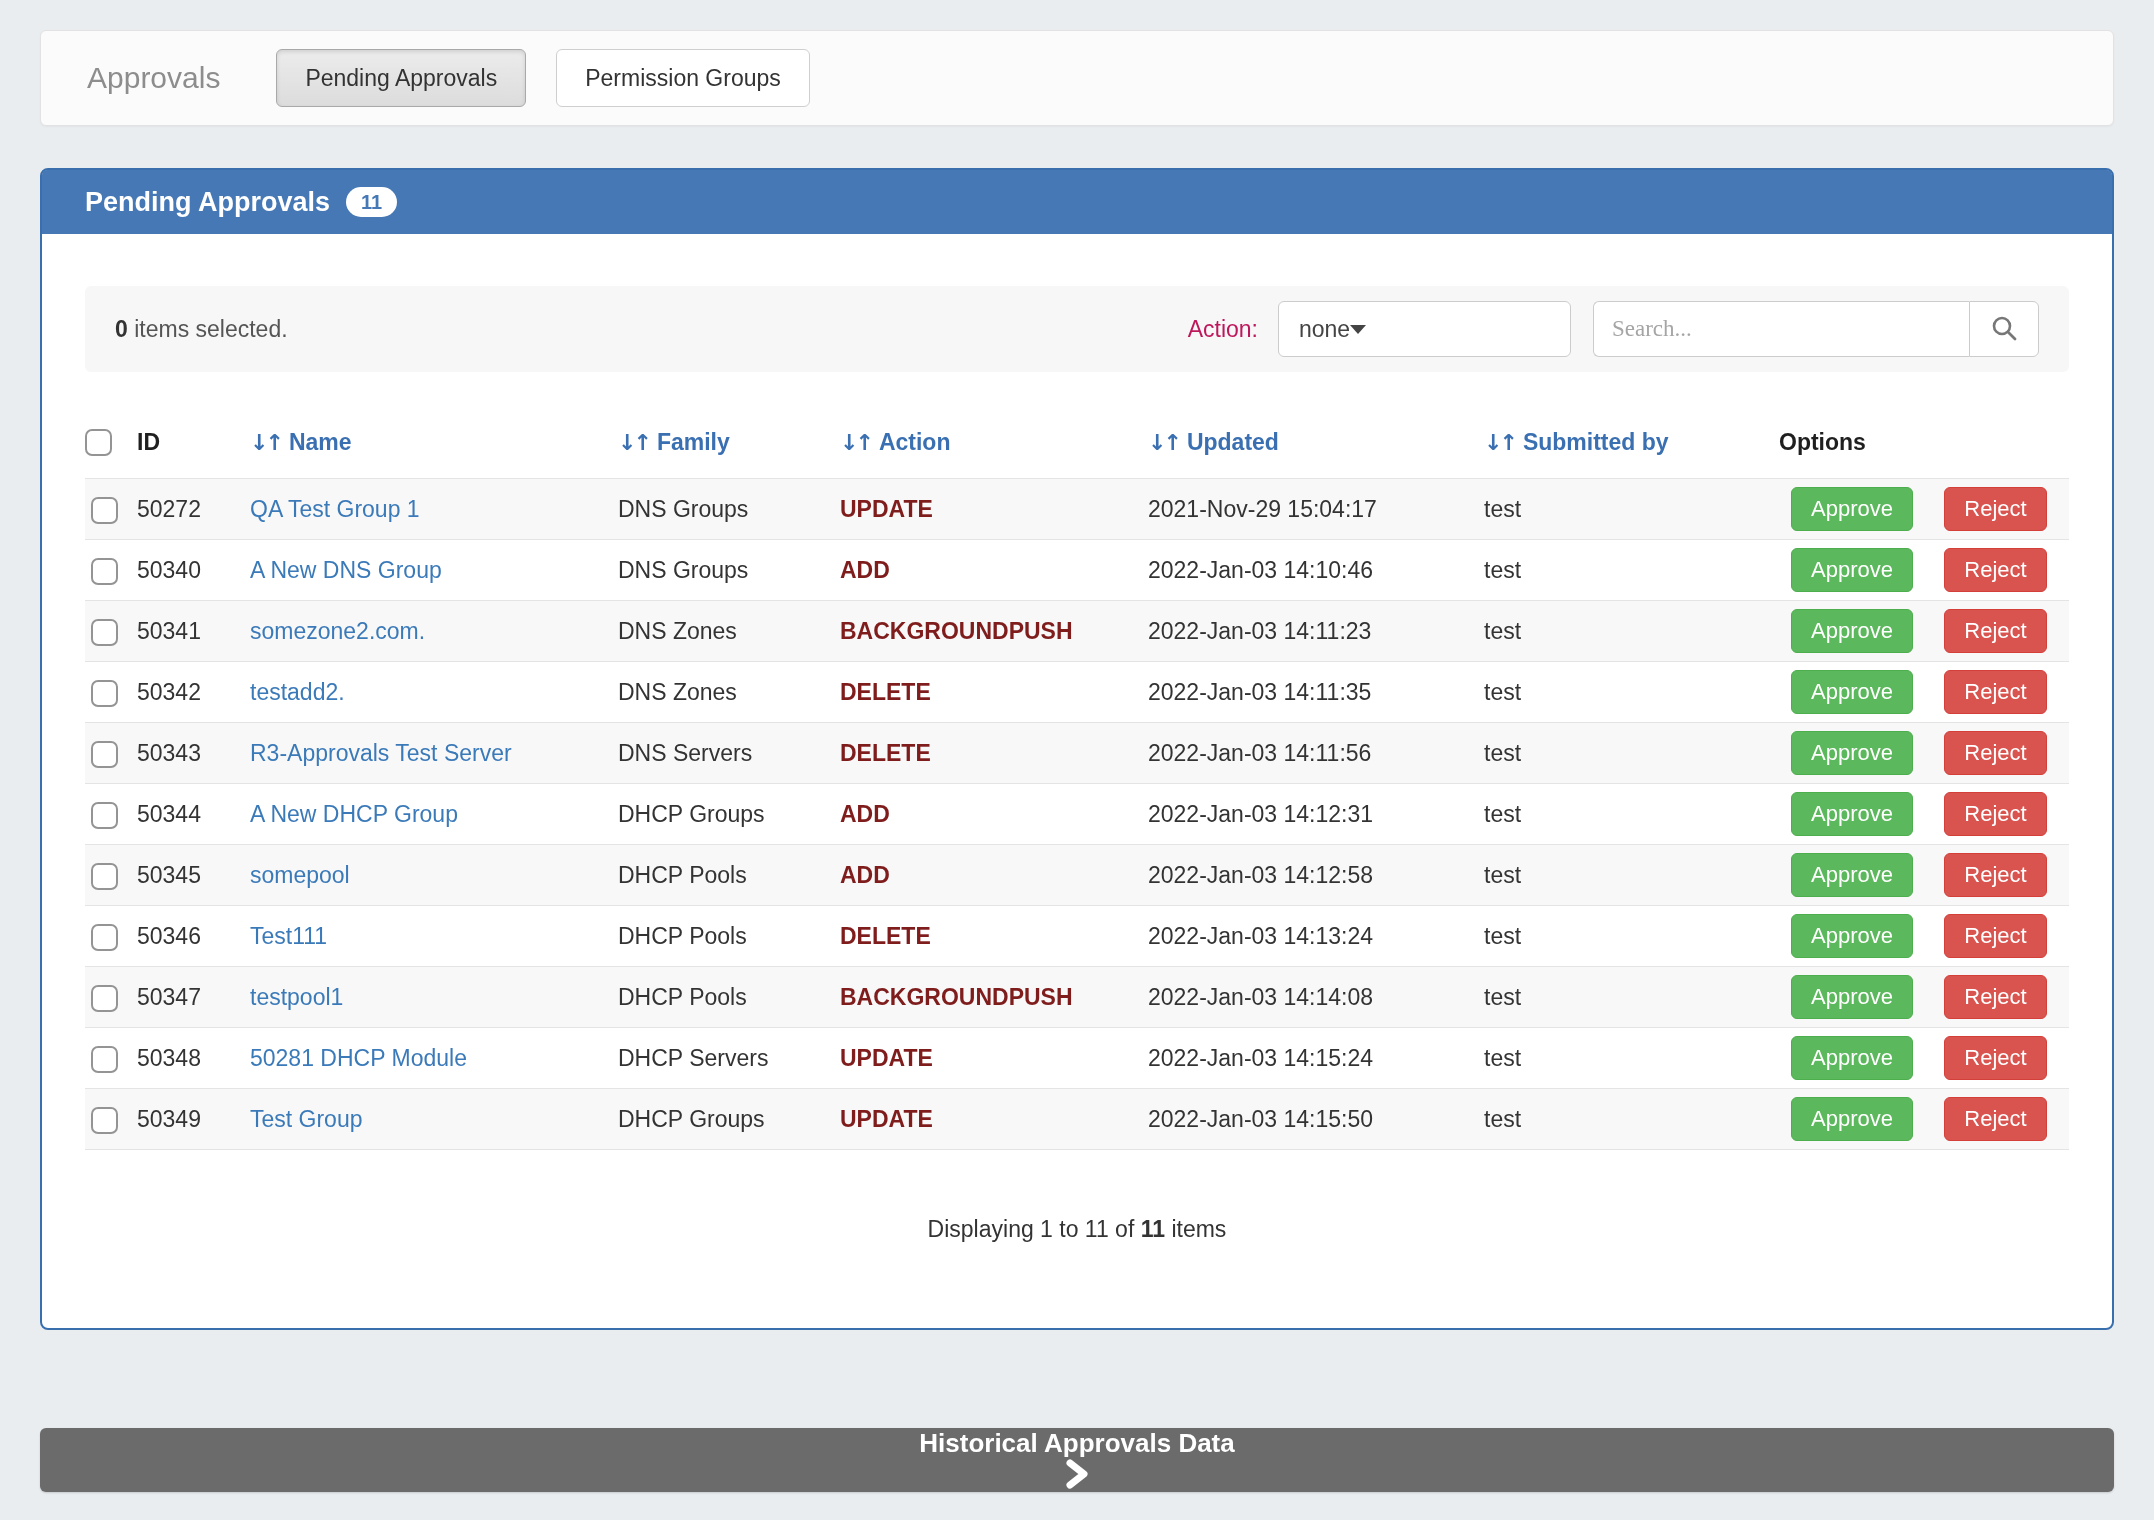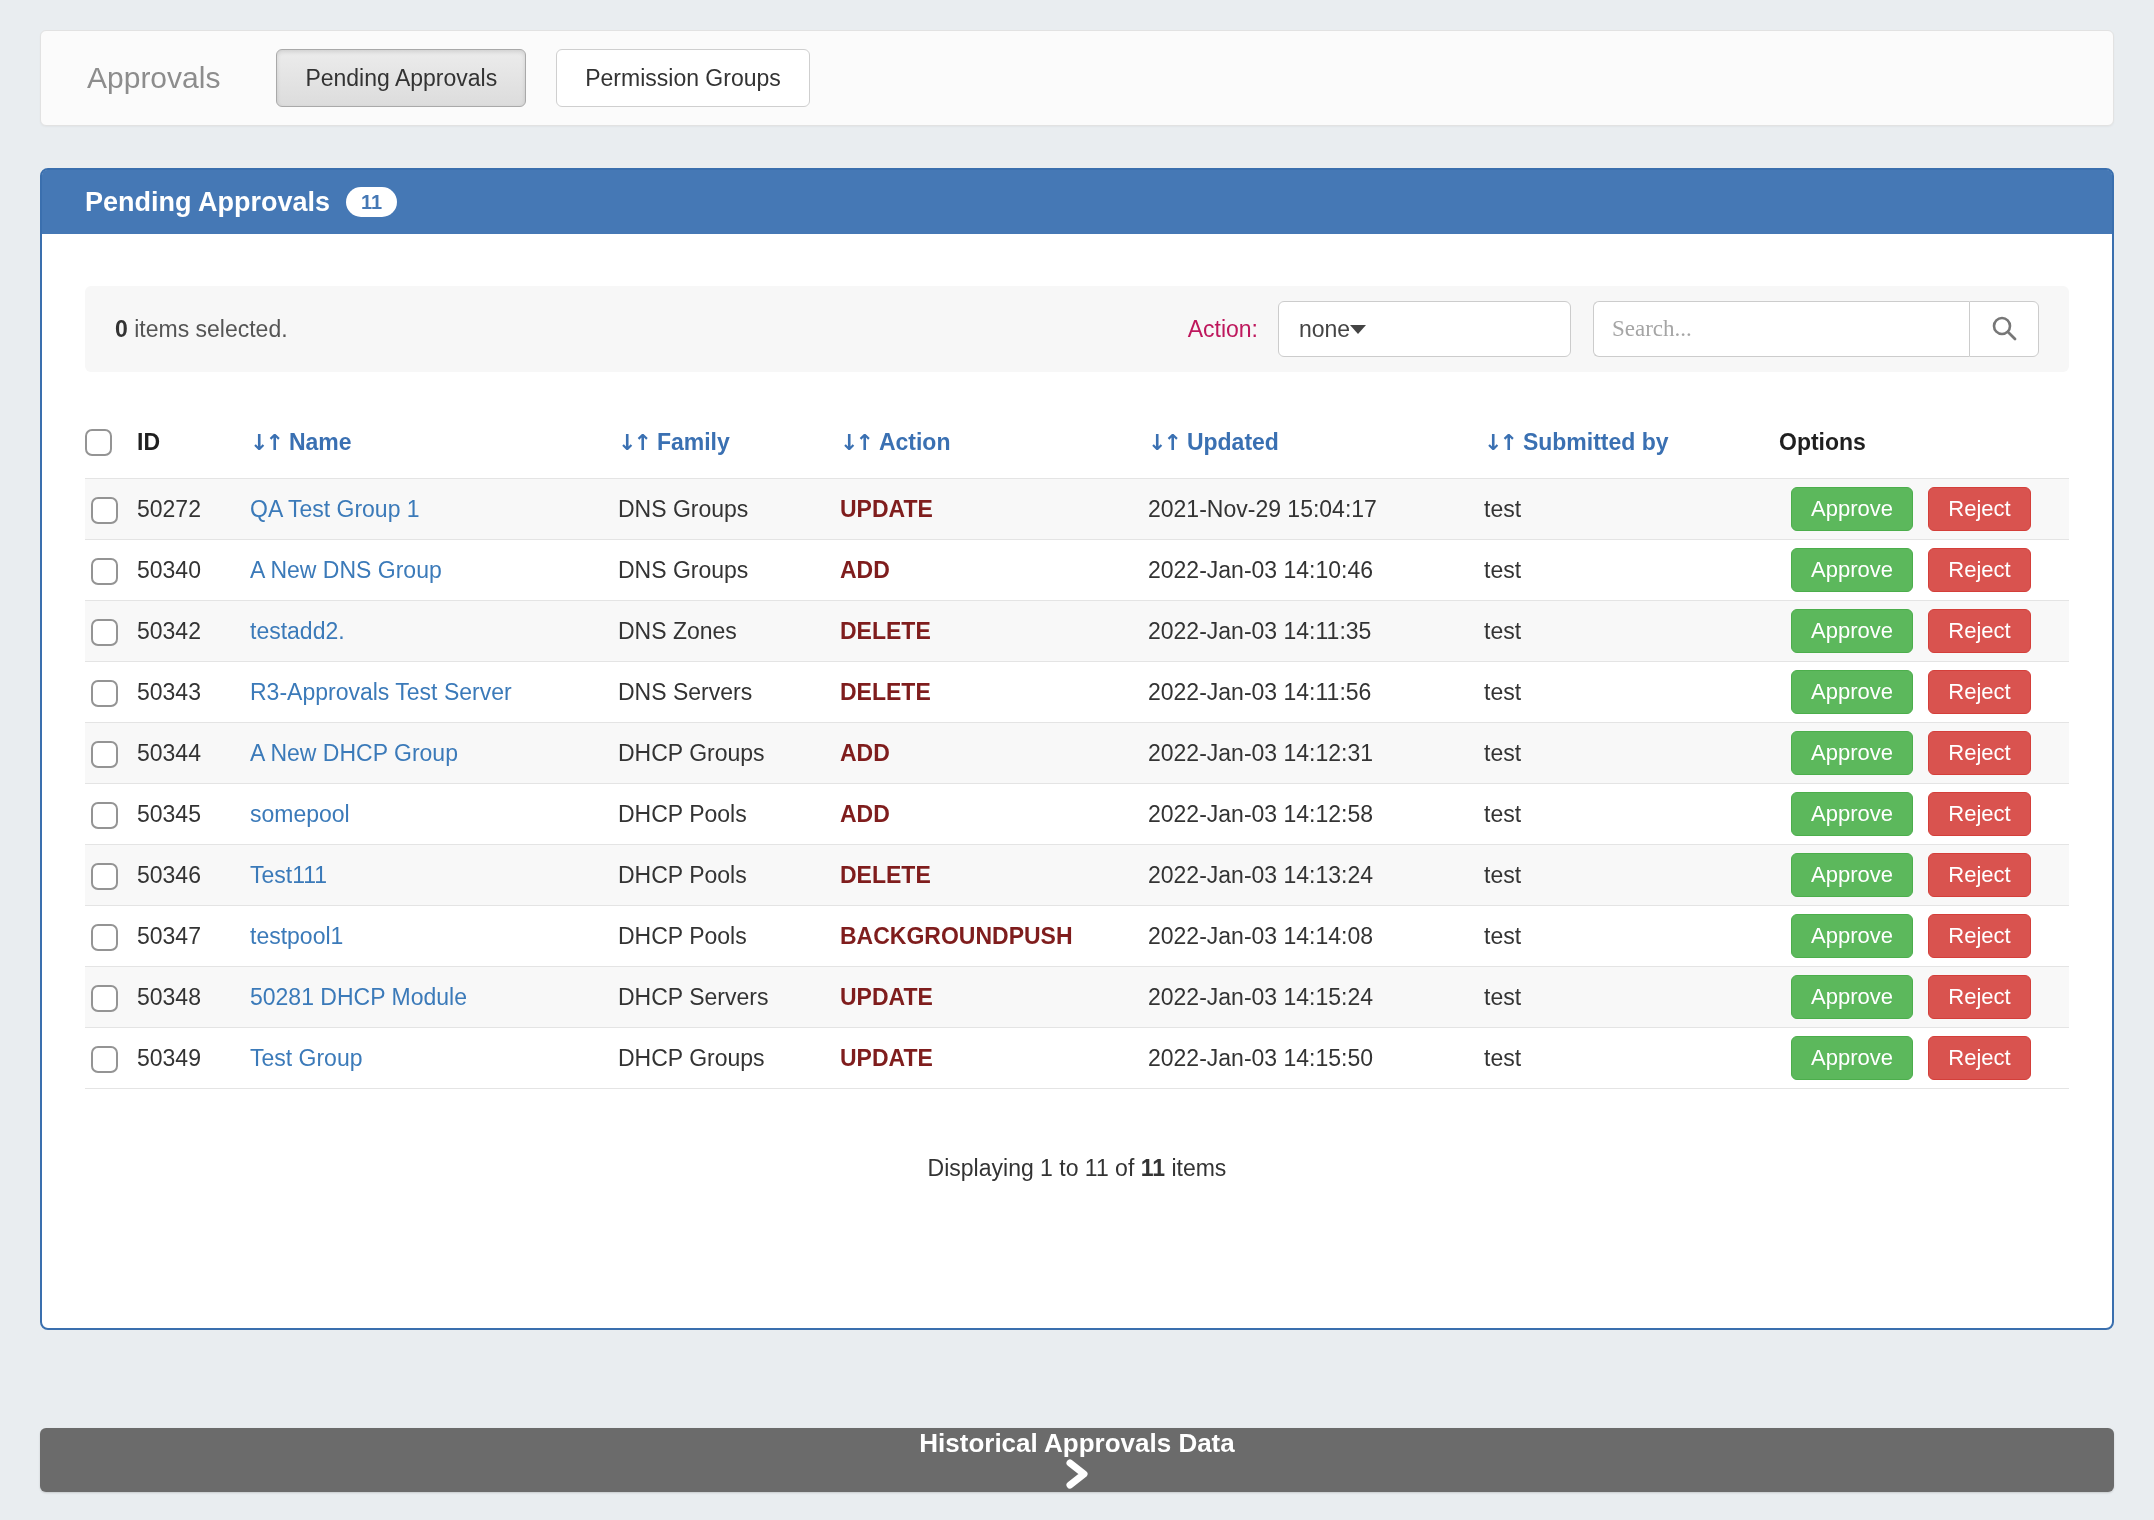--- a/index.html
+++ b/index.html
@@ -159,21 +159,21 @@
     cursor: pointer;
   }
   .btn-approve, .btn-reject {
     font-family: inherit;
     font-size: 22px; color: #fff;
     padding: 8px 19px;
     border-radius: 6px;
     cursor: pointer;
   }
   .btn-approve { background: #5cb85c; border: 1px solid #4cae4c; margin-left: 12px; }
-  .btn-reject { background: #d9534f; border: 1px solid #d43f3a; margin-left: 9px; }
+  .btn-reject { background: #d9534f; border: 1px solid #d43f3a; margin-left: 25px; }
 
   .table-footer {
     text-align: center;
     font-size: 23px;
     color: #333;
     margin-top: 66px;
   }
 
   
   .historical-bar {
@@ -287,20 +287,37 @@
     <td>DNS Groups</td>
     <td class="col-action-cell">ADD</td>
     <td>2022-Jan-03 14:10:46</td>
     <td>test</td>
     <td>
       <button class="btn-approve">Approve</button>
       <button class="btn-reject">Reject</button>
     </td>
   </tr>
 
+  <tr>
+    <td style="padding-left:6px">
+      <input type="checkbox" class="cbx" style="">
+    </td>
+    <td>50341</td>
+    <td>
+      <a href="#" class="row-link">somezone2.com.</a>
+    </td>
+    <td>DNS Zones</td>
+    <td class="col-action-cell">BACKGROUNDPUSH</td>
+    <td>2022-Jan-03 14:11:23</td>
+    <td>test</td>
+    <td>
+      <button class="btn-approve">Approve</button>
+      <button class="btn-reject">Reject</button>
+    </td>
+  </tr>
 
   <tr>
     <td style="padding-left:6px">
       <input type="checkbox" class="cbx" style="">
     </td>
     <td>50342</td>
     <td>
       <a href="#" class="row-link">testadd2.</a>
     </td>
     <td>DNS Zones</td>

